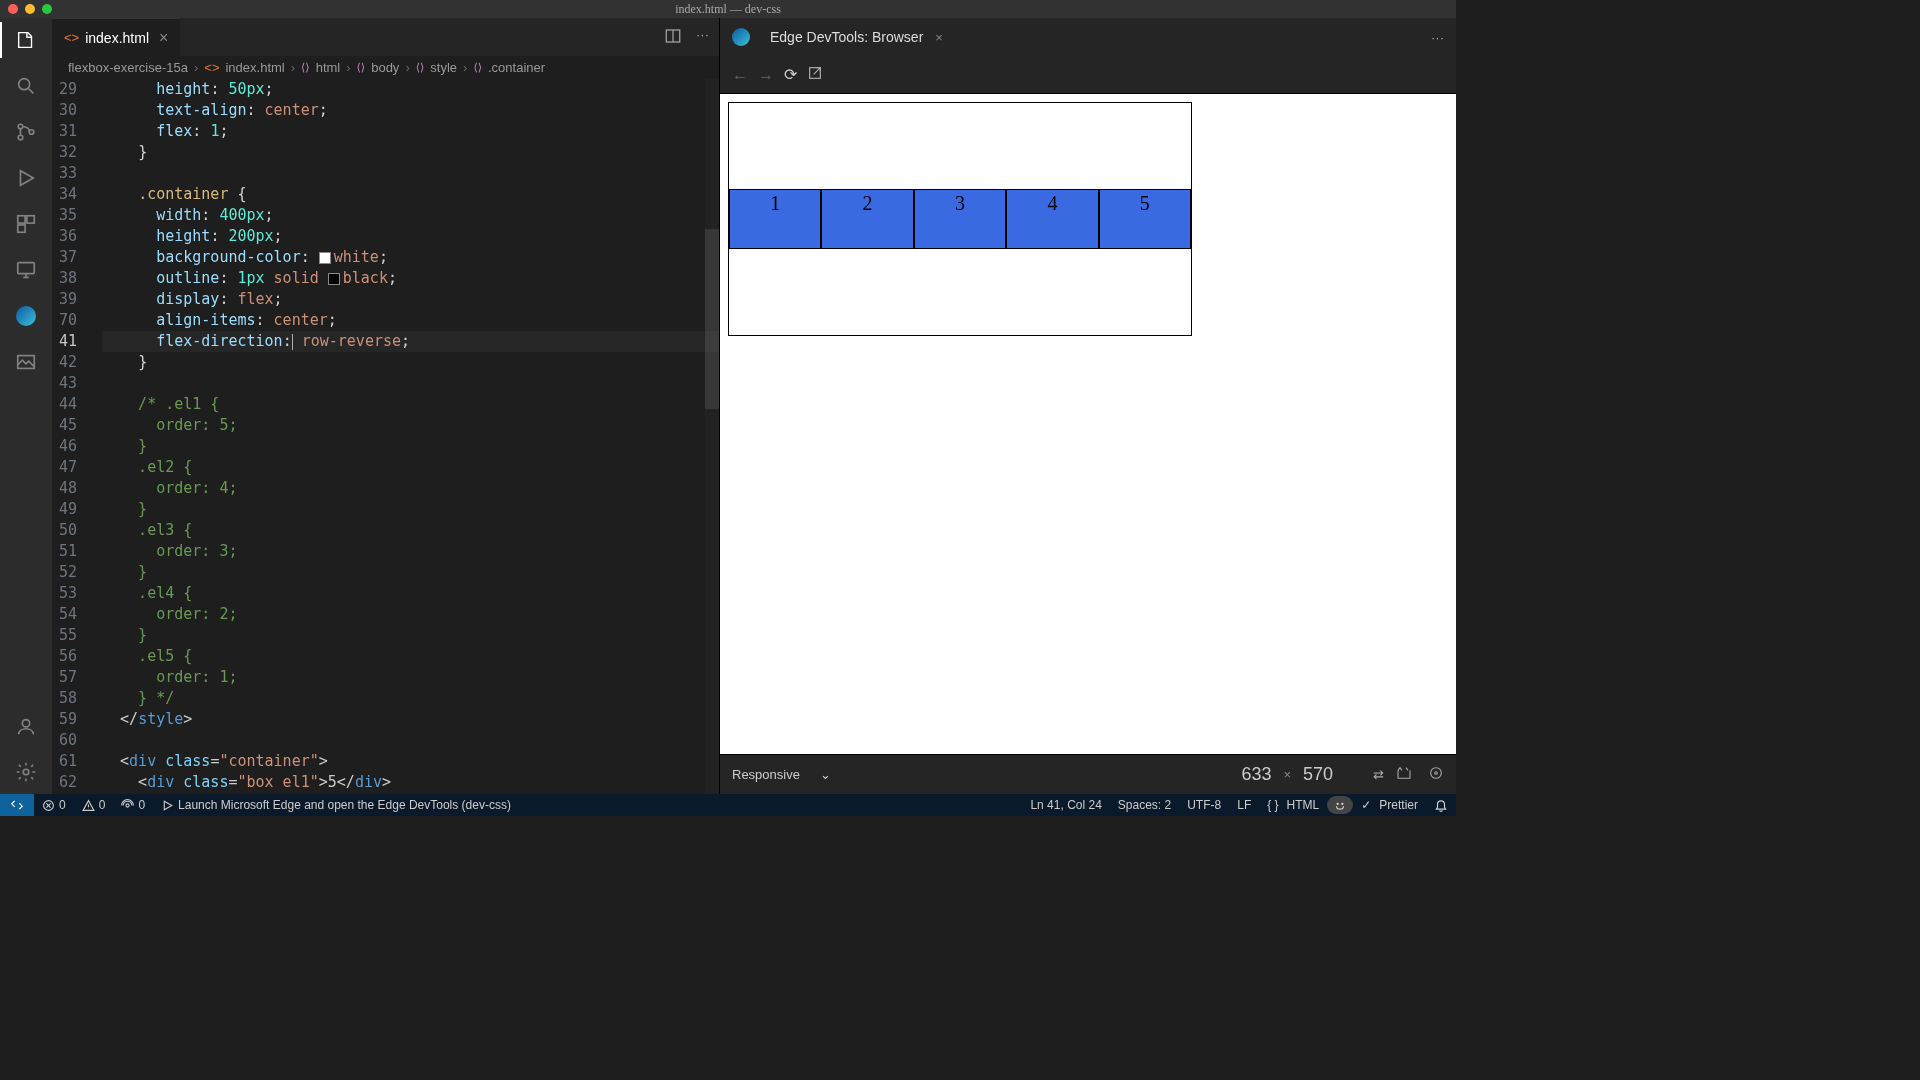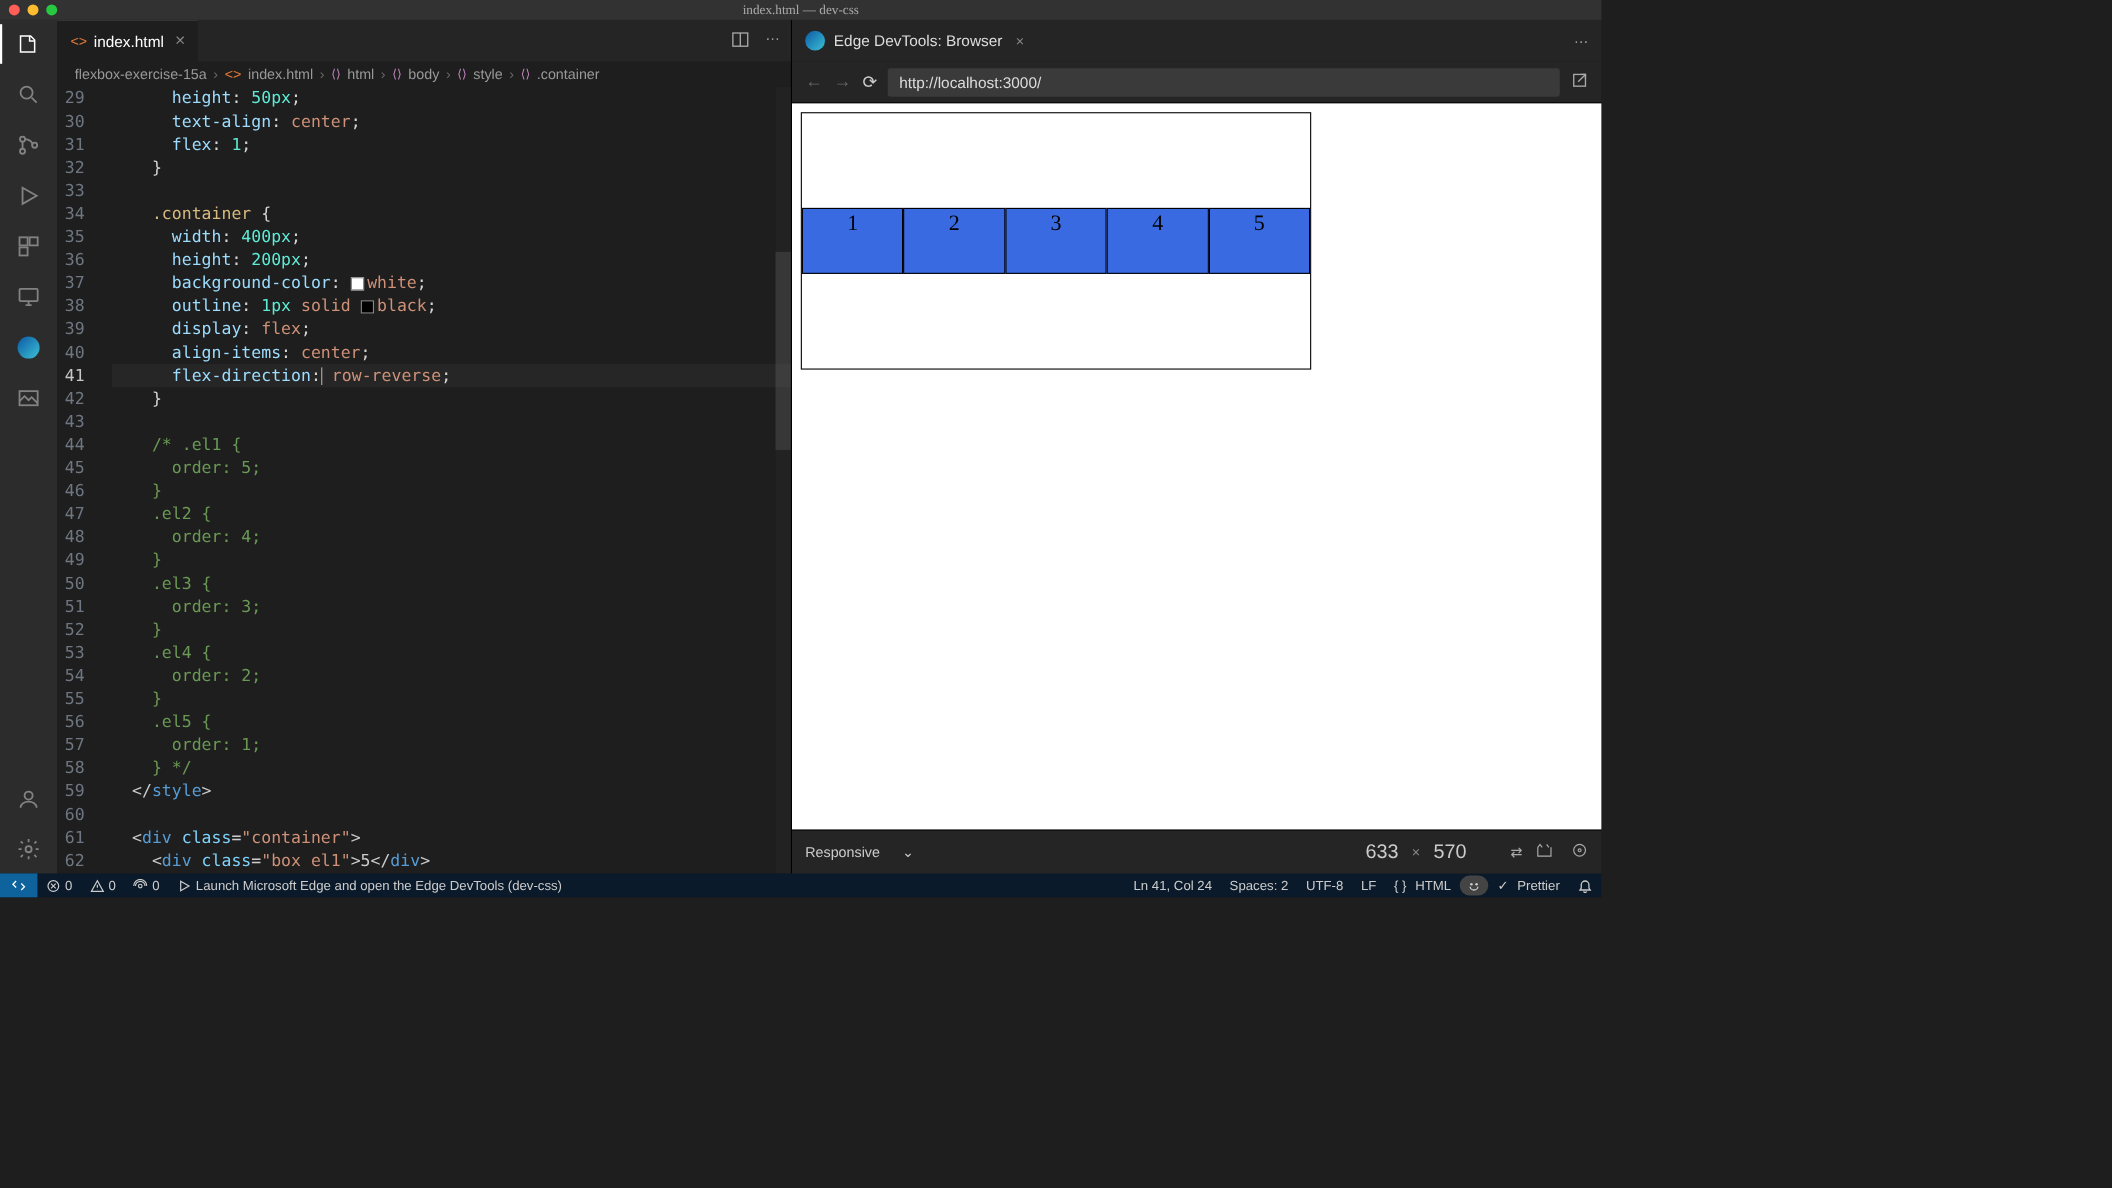--- a/index.html
+++ b/index.html
@@ -77,21 +77,21 @@
 .c-attr { color: #7dd3fc; }
 .c-str { color: #ce9178; }
 .colorbox { display:inline-block; width:12px; height:12px; border:1px solid #888; vertical-align: middle; margin-right:3px; }
 .cursor-bar { display:inline-block; width:1px; height:16px; background:#aeafad; vertical-align:middle; }
 .minimap { position:absolute; right:0; top:0; width:14px; height:100%; background:rgba(255,255,255,0.02); }
 .minimap::after{ content:""; position:absolute; top:150px; width:100%; height:180px; background:rgba(120,120,120,0.25); }
 
 .devtools-side { flex: 1; display: flex; flex-direction: column; background: #1e1e1e; }
 .dt-tab { height: 38px; display: flex; align-items: center; gap: 8px; padding: 0 12px; background:#252526; }
 .edge-icon { width:18px; height:18px; border-radius:50%; background:linear-gradient(135deg,#0c59a4,#3cc1d5); }
-.dt-tab-title { color:#ddd; font-size:14px; }
+.dt-tab-title { color:#ddd; font-size:14px;margin-left:12px; }
 .dt-tab-close { color:#888; margin-left:4px; }
 .dt-actions { margin-left:auto; color:#aaa; }
 .urlrow {
   height: 38px; display:flex; align-items:center; gap:10px; padding:0 12px;
   background:#252526; border-bottom:1px solid #000;
 }
 .nav-btn { color:#666; font-size:16px; }
 .url-input {
   flex:1; background:#3a3a3a; border:none; color:#ddd; padding:5px 10px;
   border-radius:3px; font-size:14px;
@@ -242,21 +242,21 @@
           <div>30</div>
           <div>31</div>
           <div>32</div>
           <div>33</div>
           <div>34</div>
           <div>35</div>
           <div>36</div>
           <div>37</div>
           <div>38</div>
           <div>39</div>
-          <div>40</div>
+          <div>70</div>
           <div style="color: rgb(198, 198, 198);">41</div>
           <div>42</div>
           <div>43</div>
           <div>44</div>
           <div>45</div>
           <div>46</div>
           <div>47</div>
           <div>48</div>
           <div>49</div>
           <div>50</div>
@@ -282,21 +282,20 @@
     <div class="dt-tab">
       <div class="edge-icon"></div>
       <span class="dt-tab-title">Edge DevTools: Browser</span>
       <span class="dt-tab-close">×</span>
       <span class="dt-actions">···</span>
     </div>
     <div class="urlrow">
       <span class="nav-btn">←</span>
       <span class="nav-btn">→</span>
       <span class="nav-btn" style="color:#ccc">⟳</span>
-      <input class="url-input" value="http://localhost:3000/" style="">
       <span style="color:#aaa">
         <svg width="16" height="16" viewBox="0 0 24 24" fill="none" stroke="currentColor" stroke-width="1.8">
             <rect x="4" y="4" width="16" height="16"></rect>
             <path d="M10 14L20 4M14 4h6v6"></path>
           </svg>
       </span>
     </div>
     <div class="viewport-area">
       <div class="flex-container" id="preview-container">
           <div class="flex-box">1</div>

